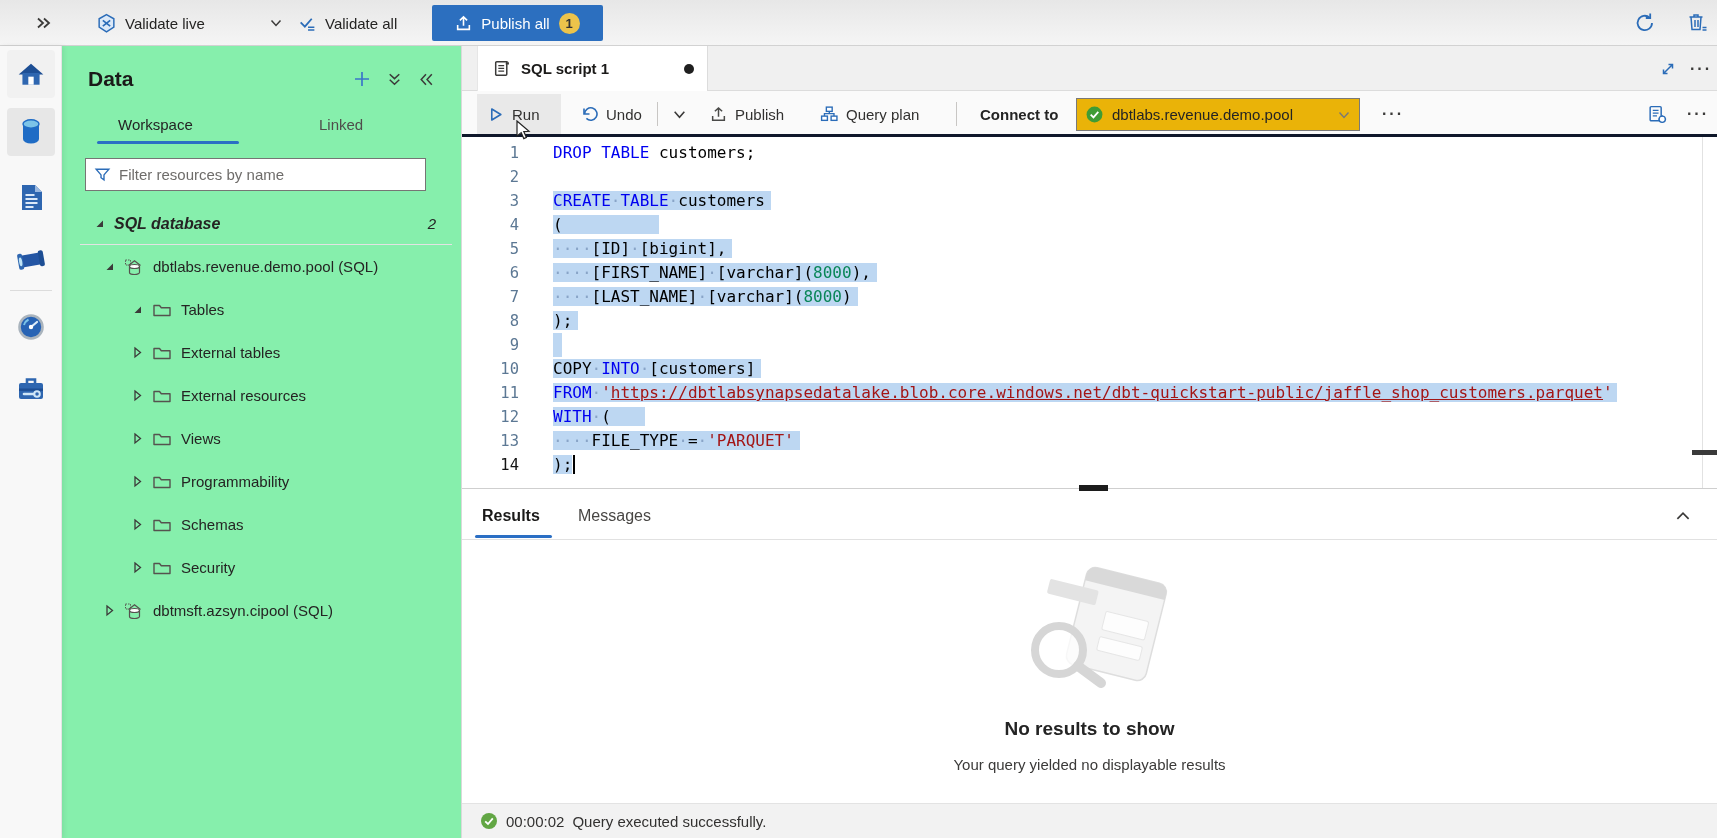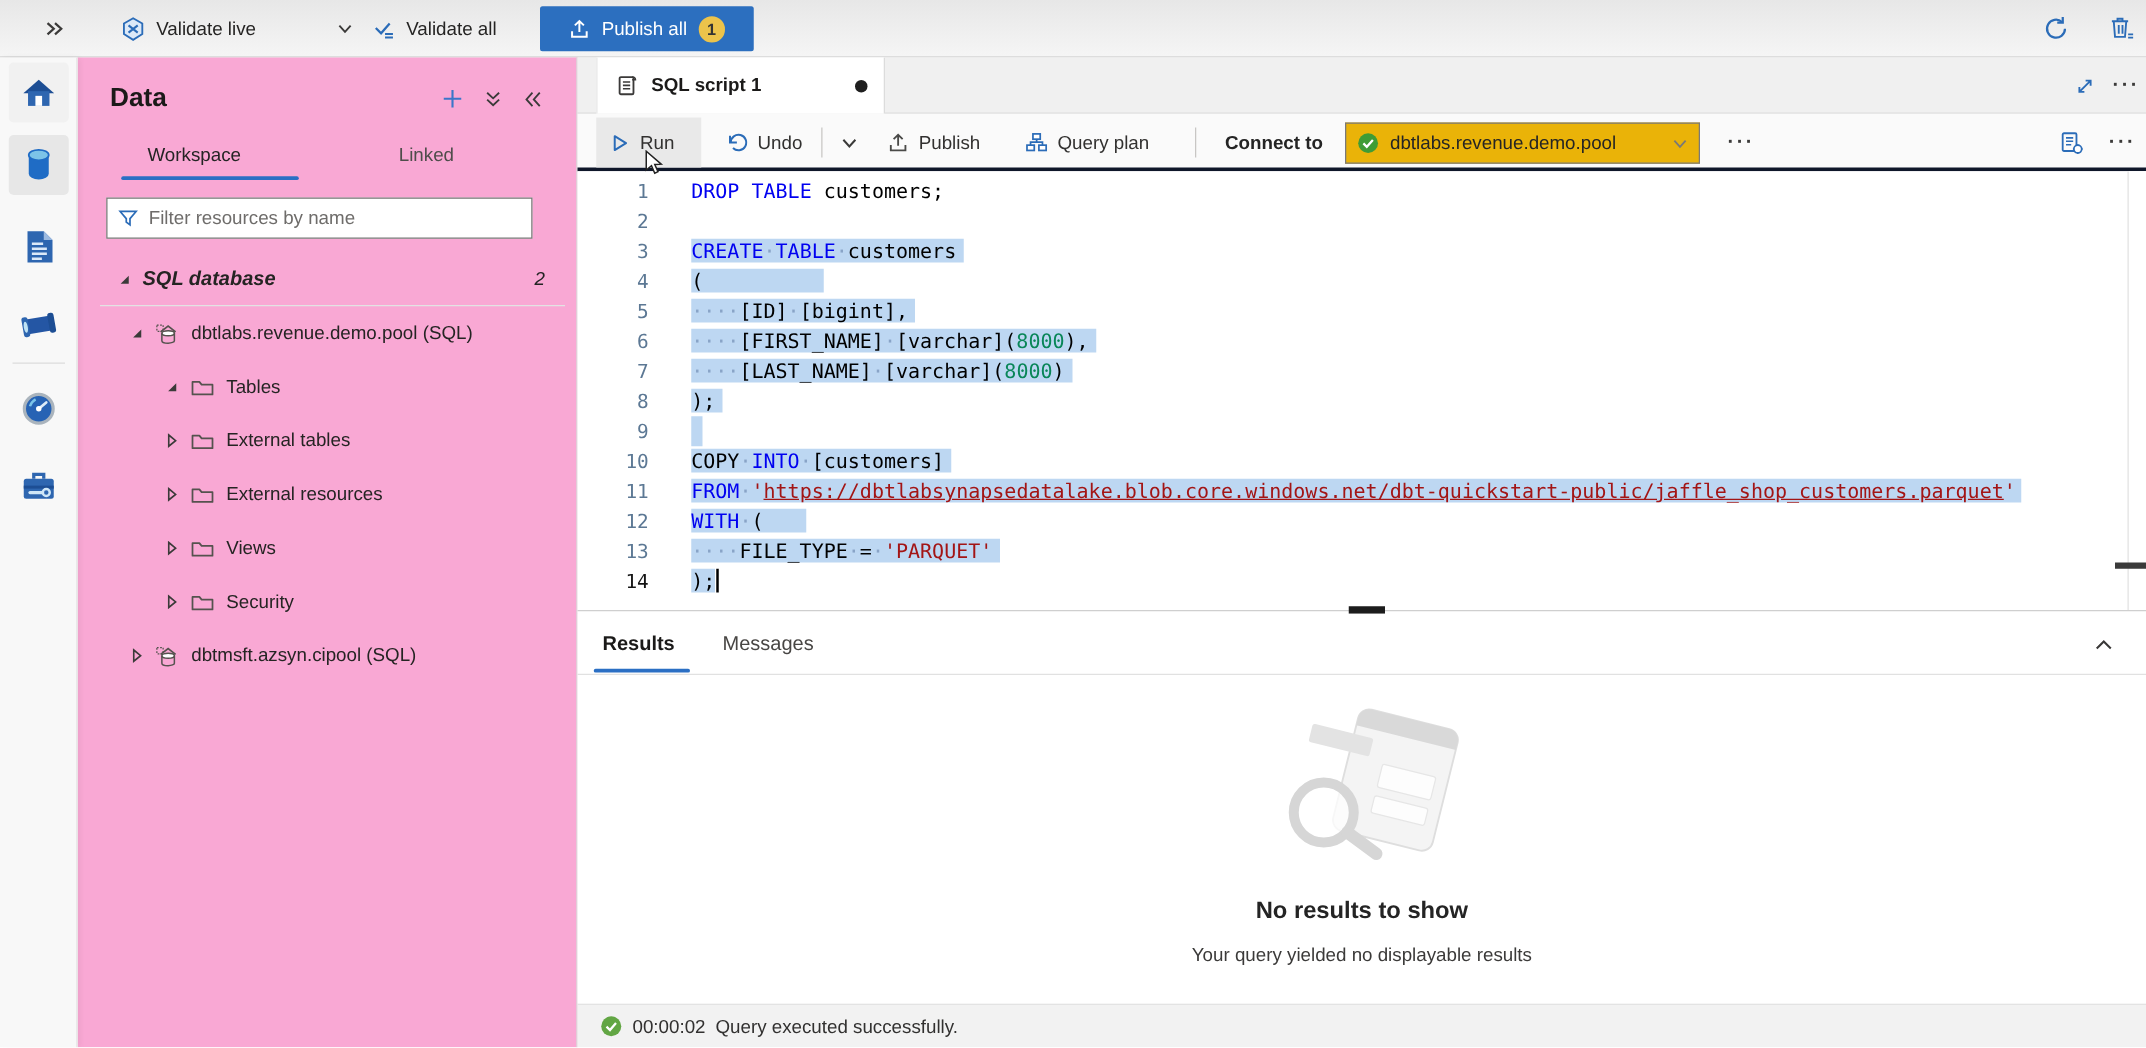--- a/index.html
+++ b/index.html
@@ -23,21 +23,21 @@
   
   #rail { left:0; top:46px; width:62px; height:792px; background:#f8f8f8;
     border-right:1px solid #e4e4e4; box-shadow:2px 0 5px rgba(0,0,0,.07); z-index:5; }
   .rail-item { position:absolute; left:7px; width:48px; height:48px; border-radius:4px;
     display:flex; align-items:center; justify-content:center; }
   .rail-item.sel { background:#e7e7e7; }
   .rail-item.first { background:#f1f1f1; }
   #rail-divider { position:absolute; left:10px; top:244px; width:42px; height:1px; background:#dcdcdc; }
 
   
-  #datapanel { left:62px; top:46px; width:400px; height:792px; background:#f9a8d4;
+  #datapanel { left:62px; top:46px; width:400px; height:792px; background:#86efac;
     border-right:1px solid #d9d9d9; }
   #dp-title { left:26px; top:21px; font-size:21px; font-weight:700; color:#1b1a19; }
   .dp-action { position:absolute; top:21px; width:24px; height:24px; display:flex;
     align-items:center; justify-content:center; }
   .dp-tab { position:absolute; top:64px; height:28px; font-size:15px; display:flex; align-items:center; }
   #dp-tab-underline { left:35px; top:95px; width:142px; height:3px; background:#2b6fc4; border-radius:2px; }
   #dp-filter { left:23px; top:112px; width:341px; height:33px; border:1px solid #76757
 4; background:#fff; display:flex; align-items:center; gap:8px; padding:0 8px; }
   #dp-filter input { border:none; outline:none; font-size:15px; width:280px; color:#242424;
     font-family:"Liberation Sans", sans-serif; background:transparent; }
@@ -369,20 +369,46 @@
           <span class="twisty ico">
             <svg width="15" height="15" viewBox="0 0 15 15">
               <polygon points="5,3 10.5,7.5 5,12" fill="none" stroke="#3b3a39" stroke-width="1.3"></polygon>
             </svg>
           </span>
           <span class="ticon ico">
             <svg width="20" height="18" viewBox="0 0 20 18">
               <path d="M2 14.5 V4.5 h5.5 l1.8 2.2 H18 v7.8 z" fill="none" stroke="#55524e" stroke-width="1.4" stroke-linejoin="round"></path>
             </svg>
           </span>
+          <span class="tlabel">Programmability</span>
+        </div>
+        <div class="trow" style="padding-left: 68px;">
+          <span class="twisty ico">
+            <svg width="15" height="15" viewBox="0 0 15 15">
+              <polygon points="5,3 10.5,7.5 5,12" fill="none" stroke="#3b3a39" stroke-width="1.3"></polygon>
+            </svg>
+          </span>
+          <span class="ticon ico">
+            <svg width="20" height="18" viewBox="0 0 20 18">
+              <path d="M2 14.5 V4.5 h5.5 l1.8 2.2 H18 v7.8 z" fill="none" stroke="#55524e" stroke-width="1.4" stroke-linejoin="round"></path>
+            </svg>
+          </span>
+          <span class="tlabel">Schemas</span>
+        </div>
+        <div class="trow" style="padding-left: 68px;">
+          <span class="twisty ico">
+            <svg width="15" height="15" viewBox="0 0 15 15">
+              <polygon points="5,3 10.5,7.5 5,12" fill="none" stroke="#3b3a39" stroke-width="1.3"></polygon>
+            </svg>
+          </span>
+          <span class="ticon ico">
+            <svg width="20" height="18" viewBox="0 0 20 18">
+              <path d="M2 14.5 V4.5 h5.5 l1.8 2.2 H18 v7.8 z" fill="none" stroke="#55524e" stroke-width="1.4" stroke-linejoin="round"></path>
+            </svg>
+          </span>
           <span class="tlabel">Security</span>
         </div>
         <div class="trow" style="padding-left: 40px;">
           <span class="twisty ico">
             <svg width="15" height="15" viewBox="0 0 15 15">
               <polygon points="5,3 10.5,7.5 5,12" fill="none" stroke="#3b3a39" stroke-width="1.3"></polygon>
             </svg>
           </span>
           <span class="ticon ico">
             <svg width="20" height="19" viewBox="0 0 20 19">

